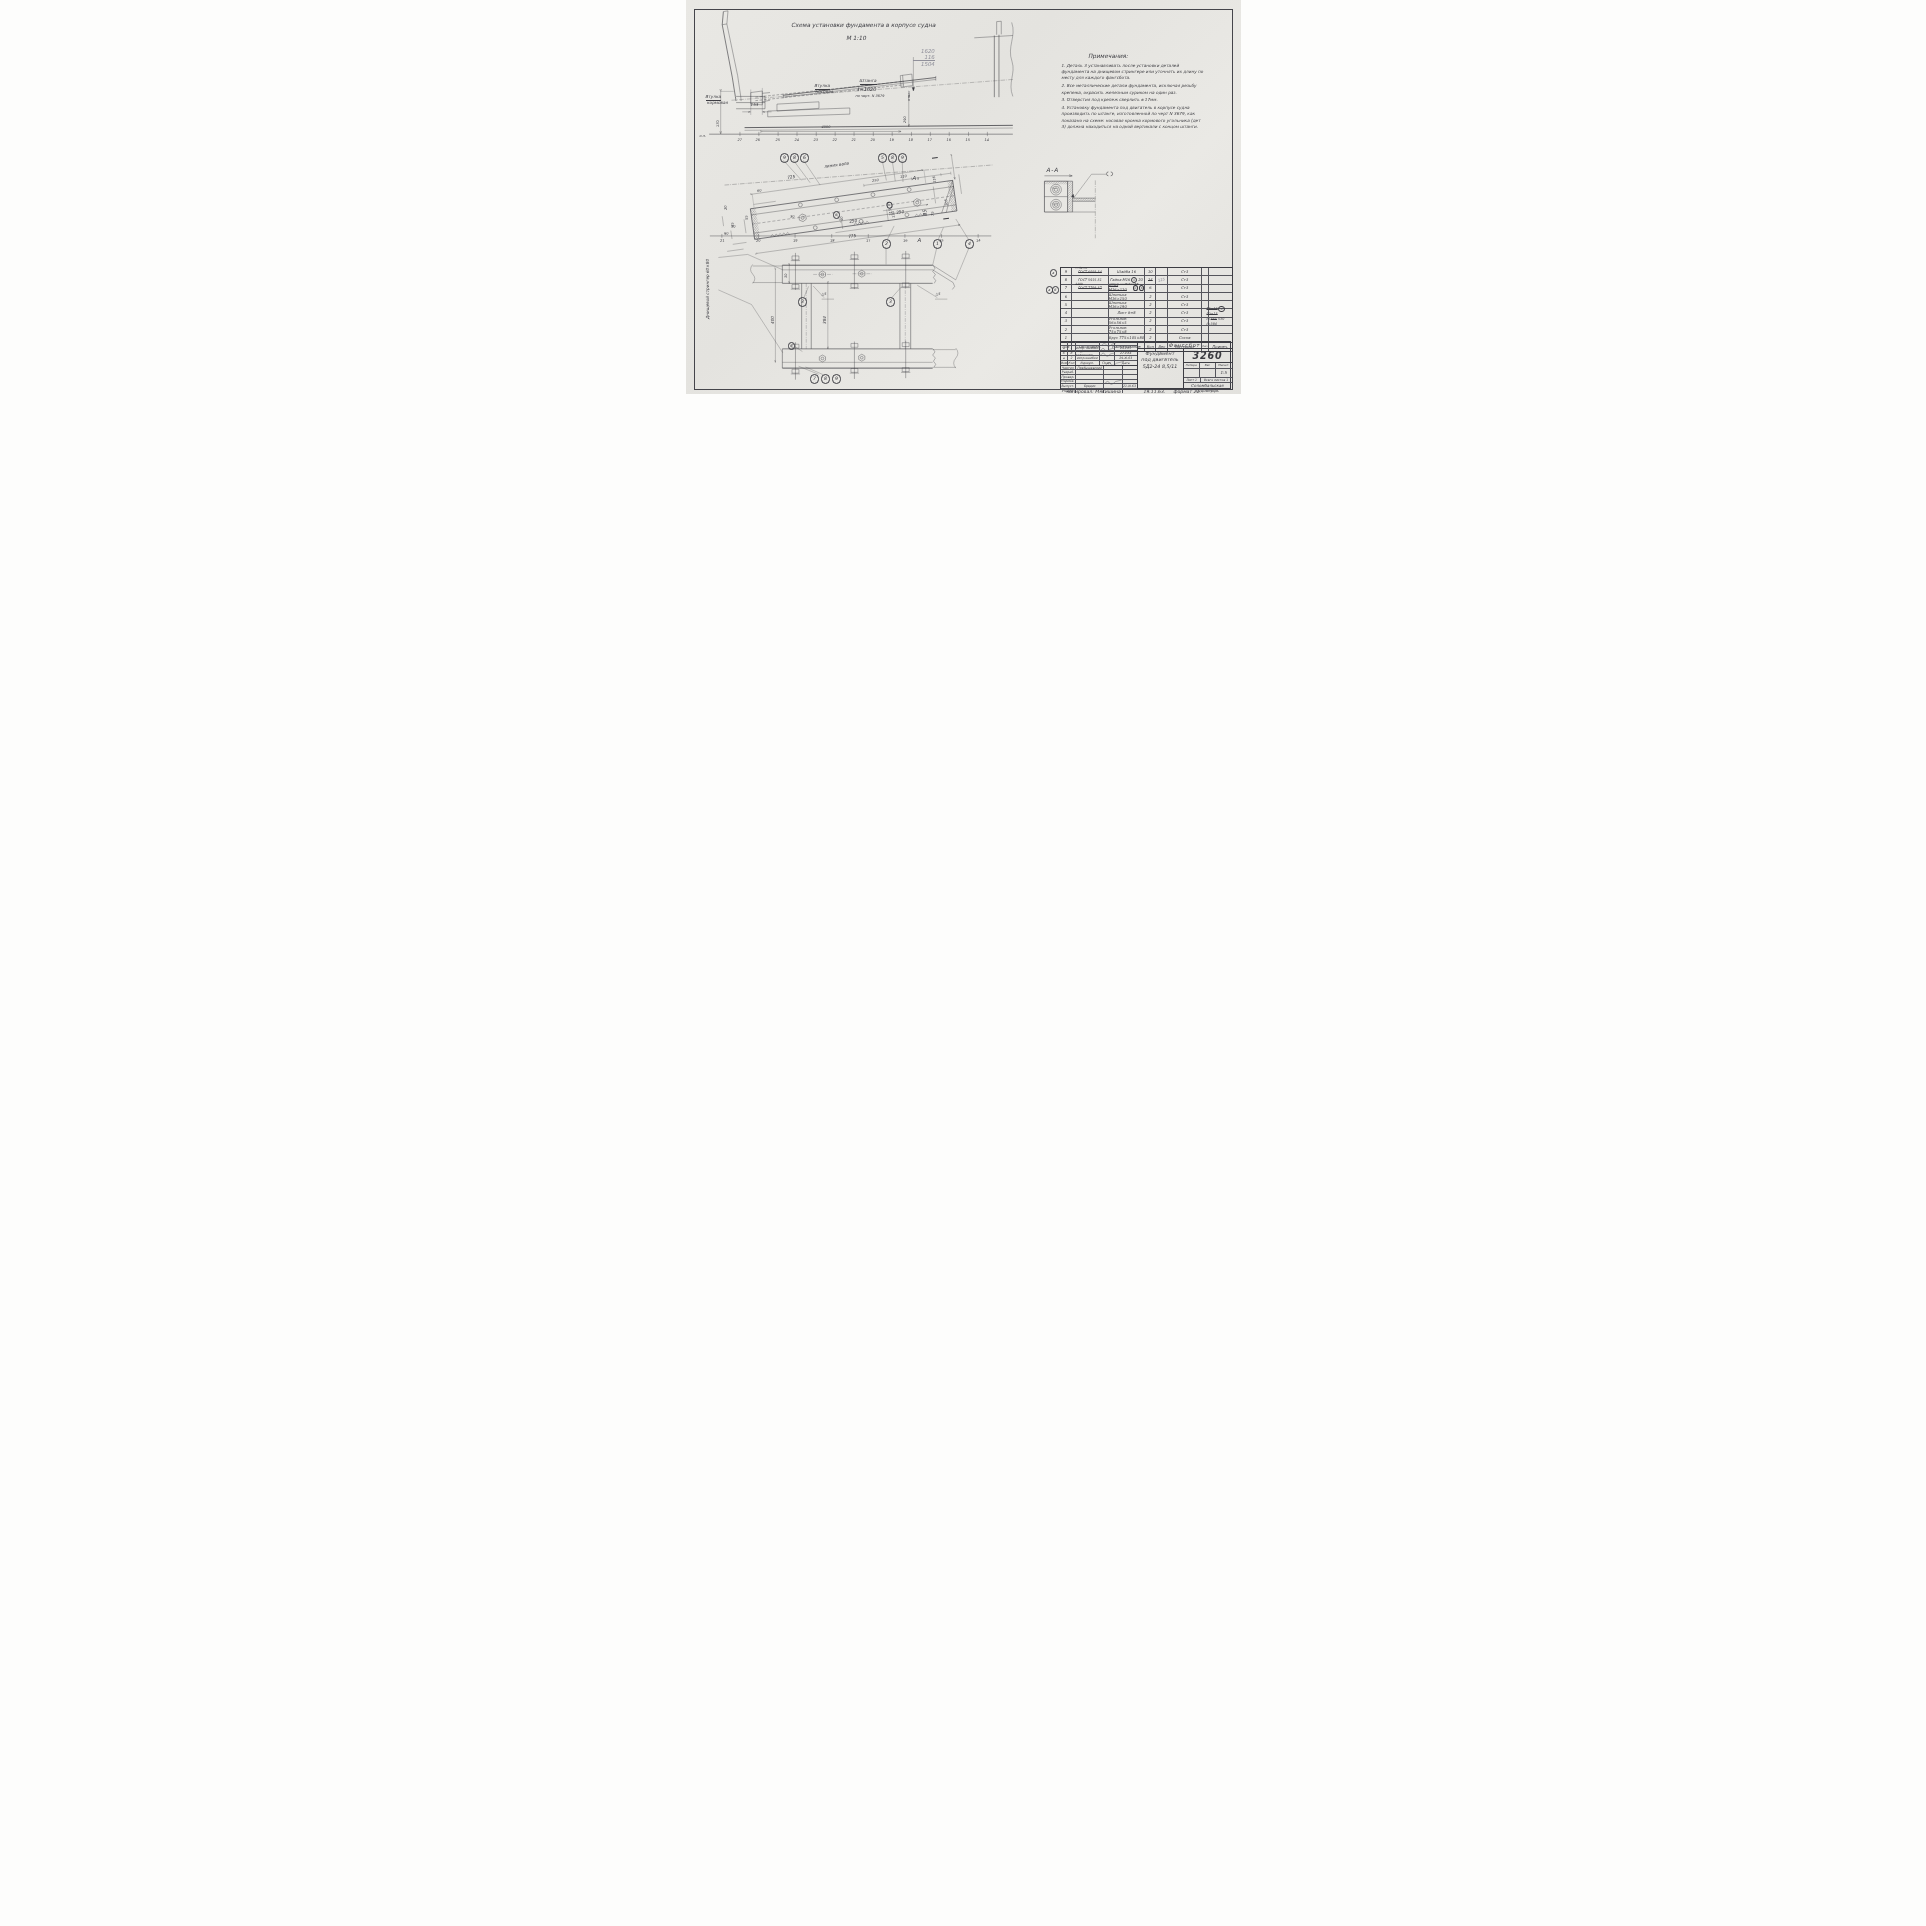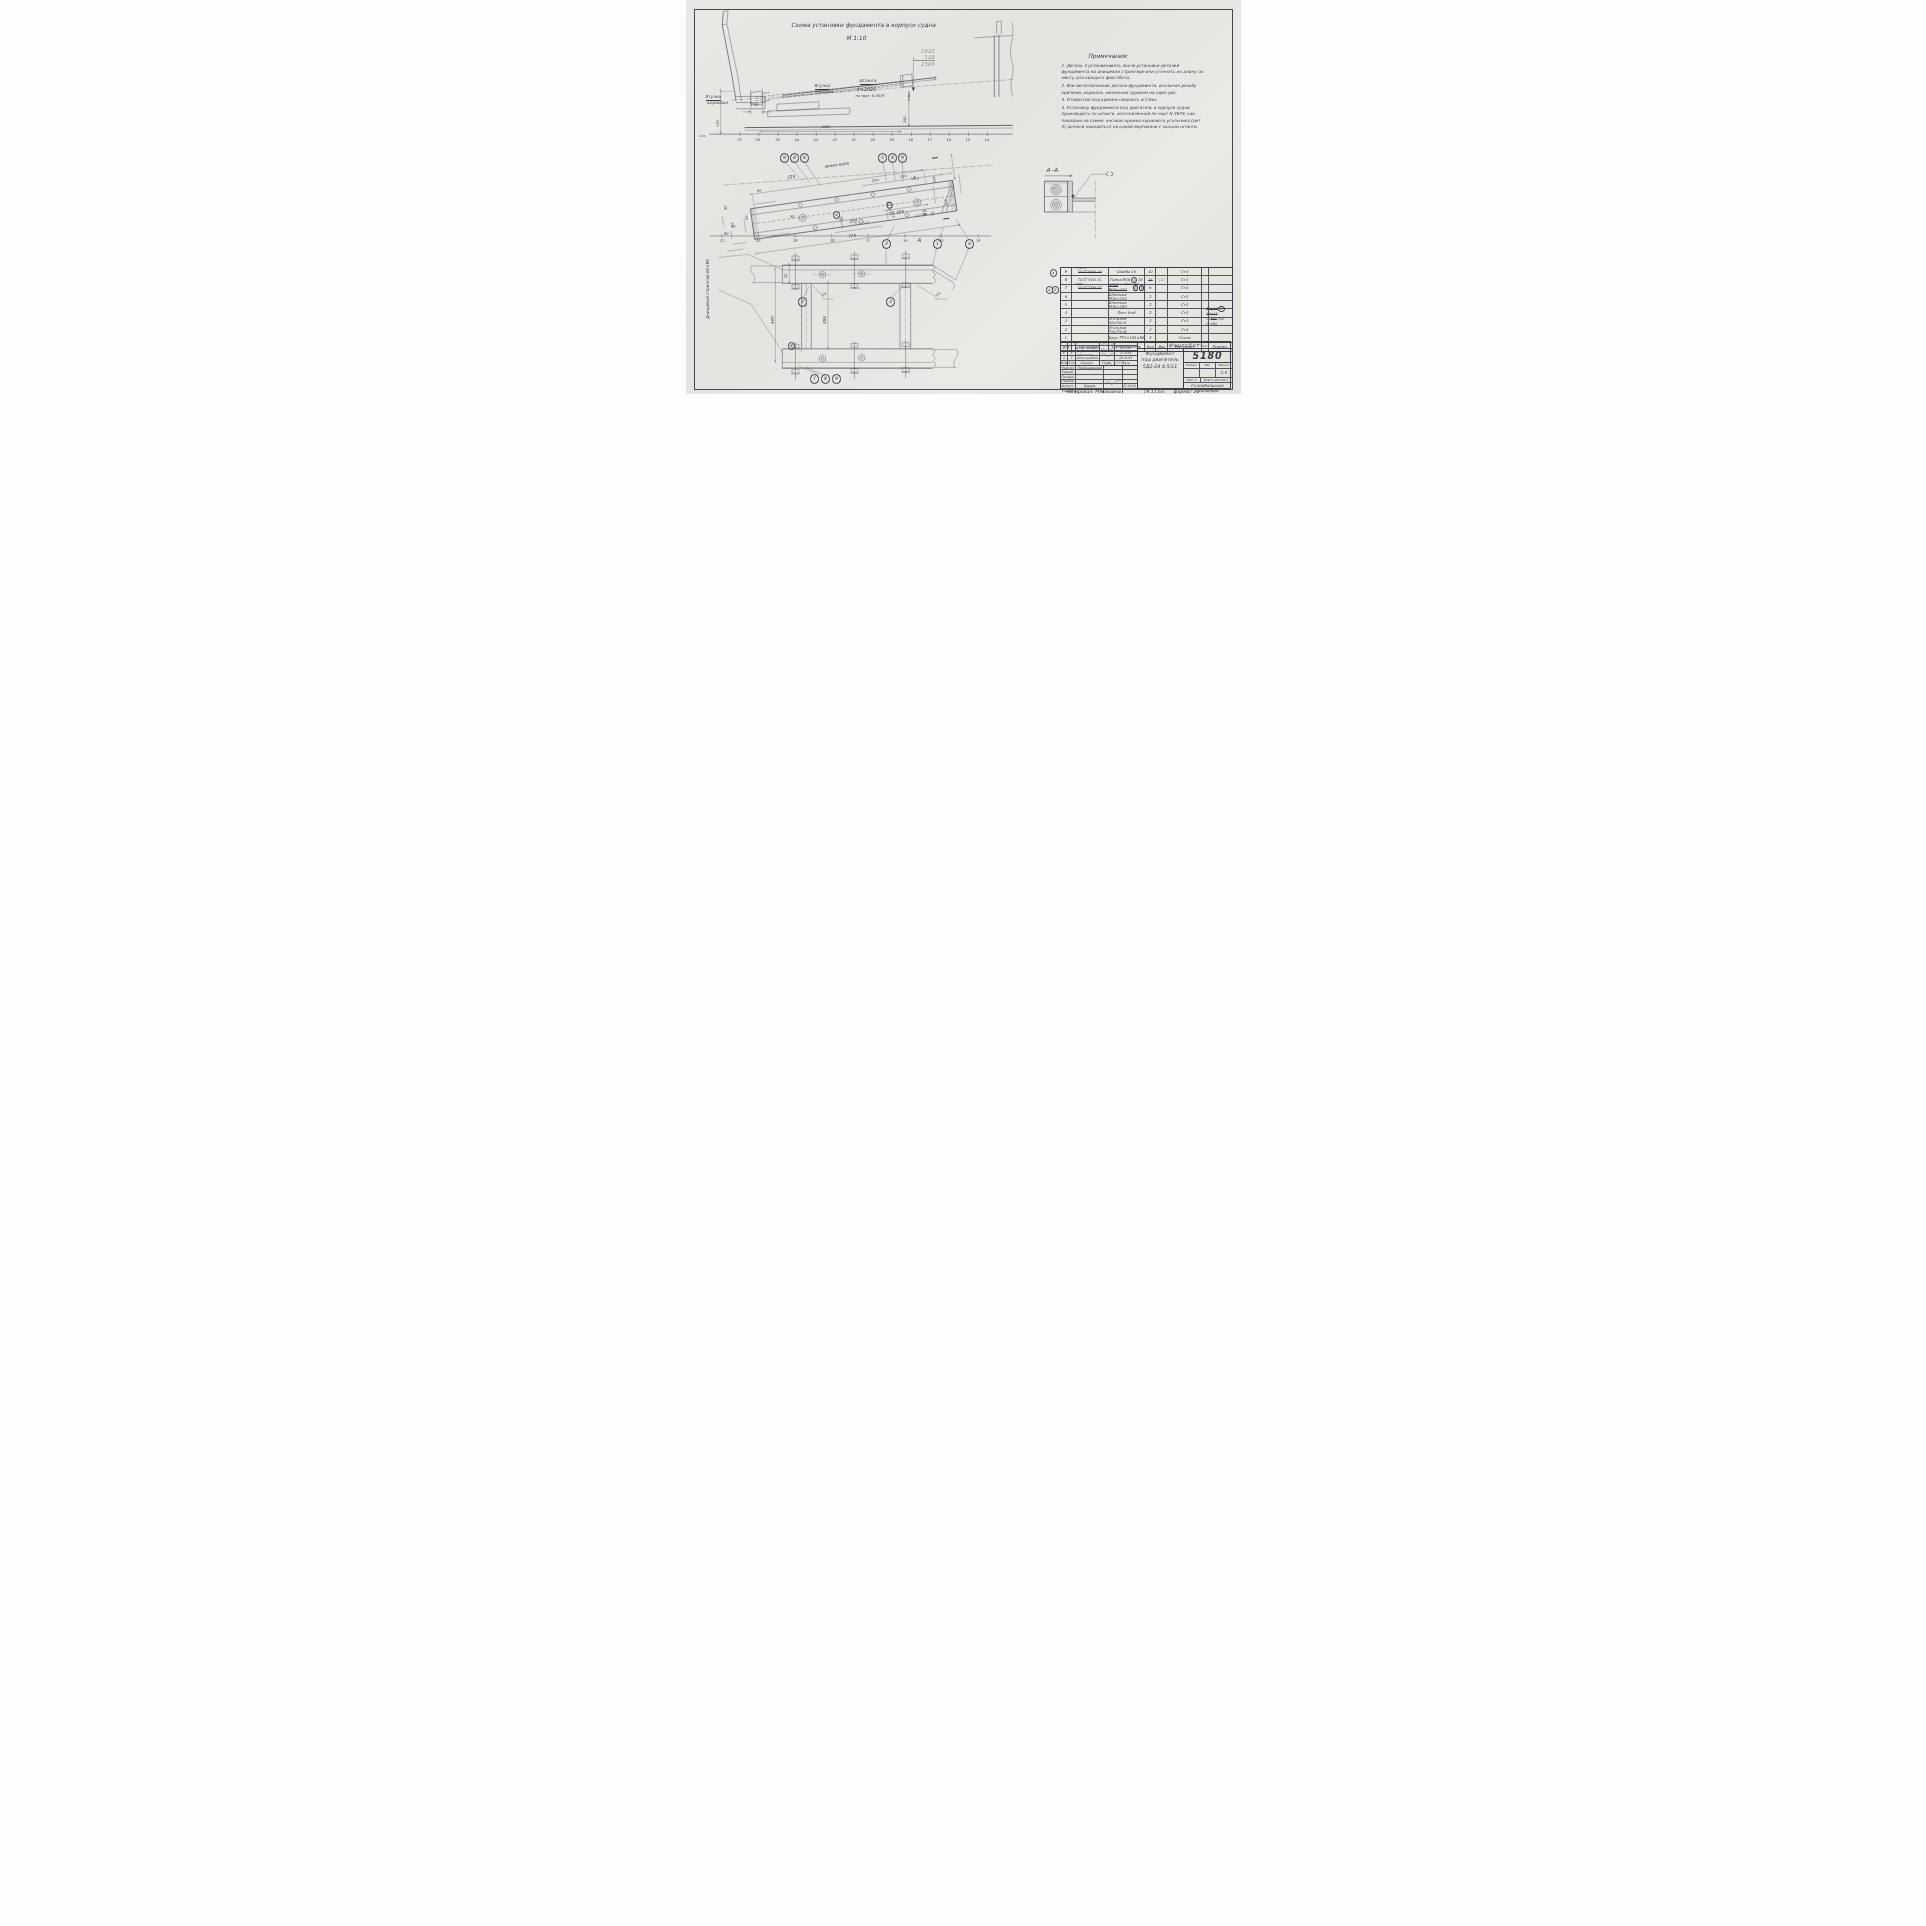--- a/index.html
+++ b/index.html
@@ -594,21 +594,21 @@
           <div class="tc" style="width:14px;"></div>
       </div>
     </div>
     <div class="fangs">Фангсбот</div>
     <div class="tb-mid">
       <div>Фундамент</div>
       <div>под двигатель</div>
       <div>5Д2-24 8,5/11</div>
     </div>
     <div class="tb-right">
-      <div class="num">5180</div>
+      <div class="num">3260</div>
       <div class="lvm">
         <div>Литера</div>
           <div>Вес</div>
           <div>Масшт.</div>
       </div>
       <div class="lvmv">
         <div></div>
           <div></div>
           <div>1:5</div>
       </div>

